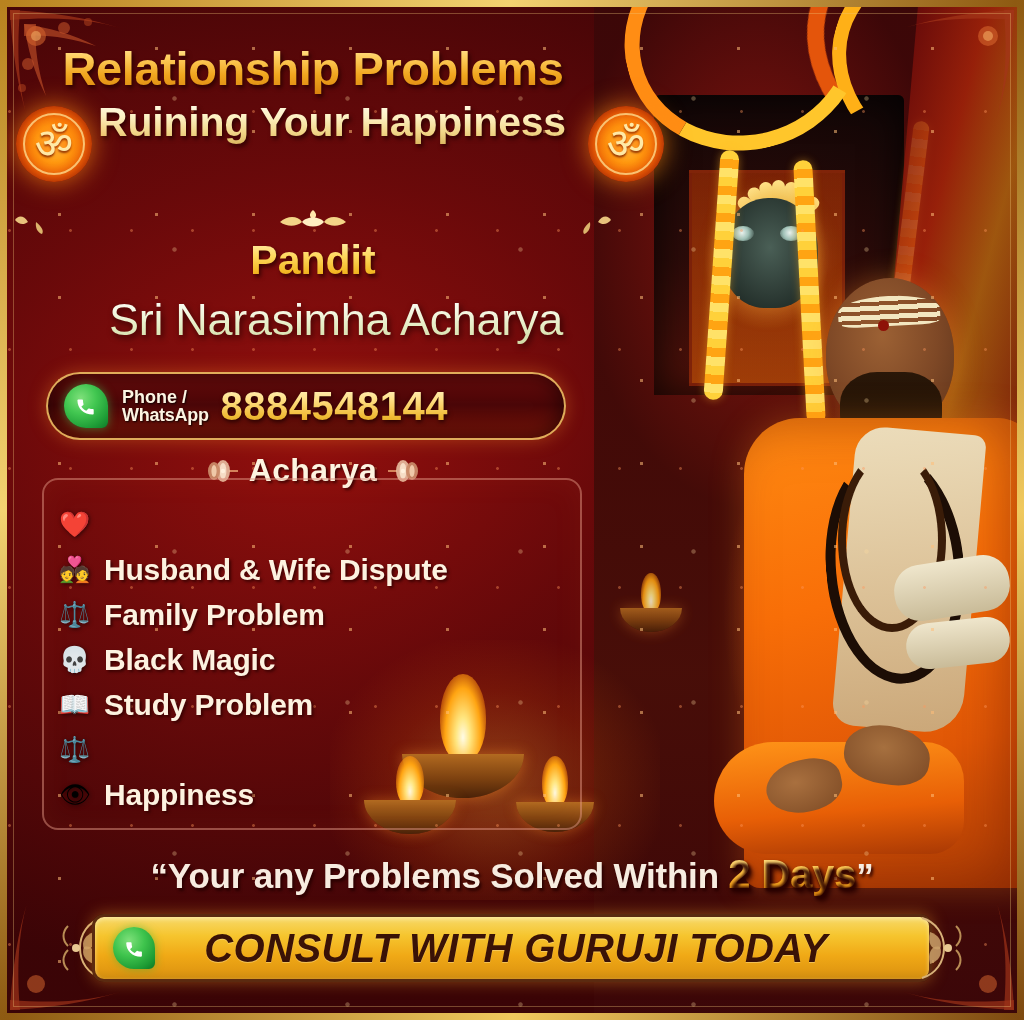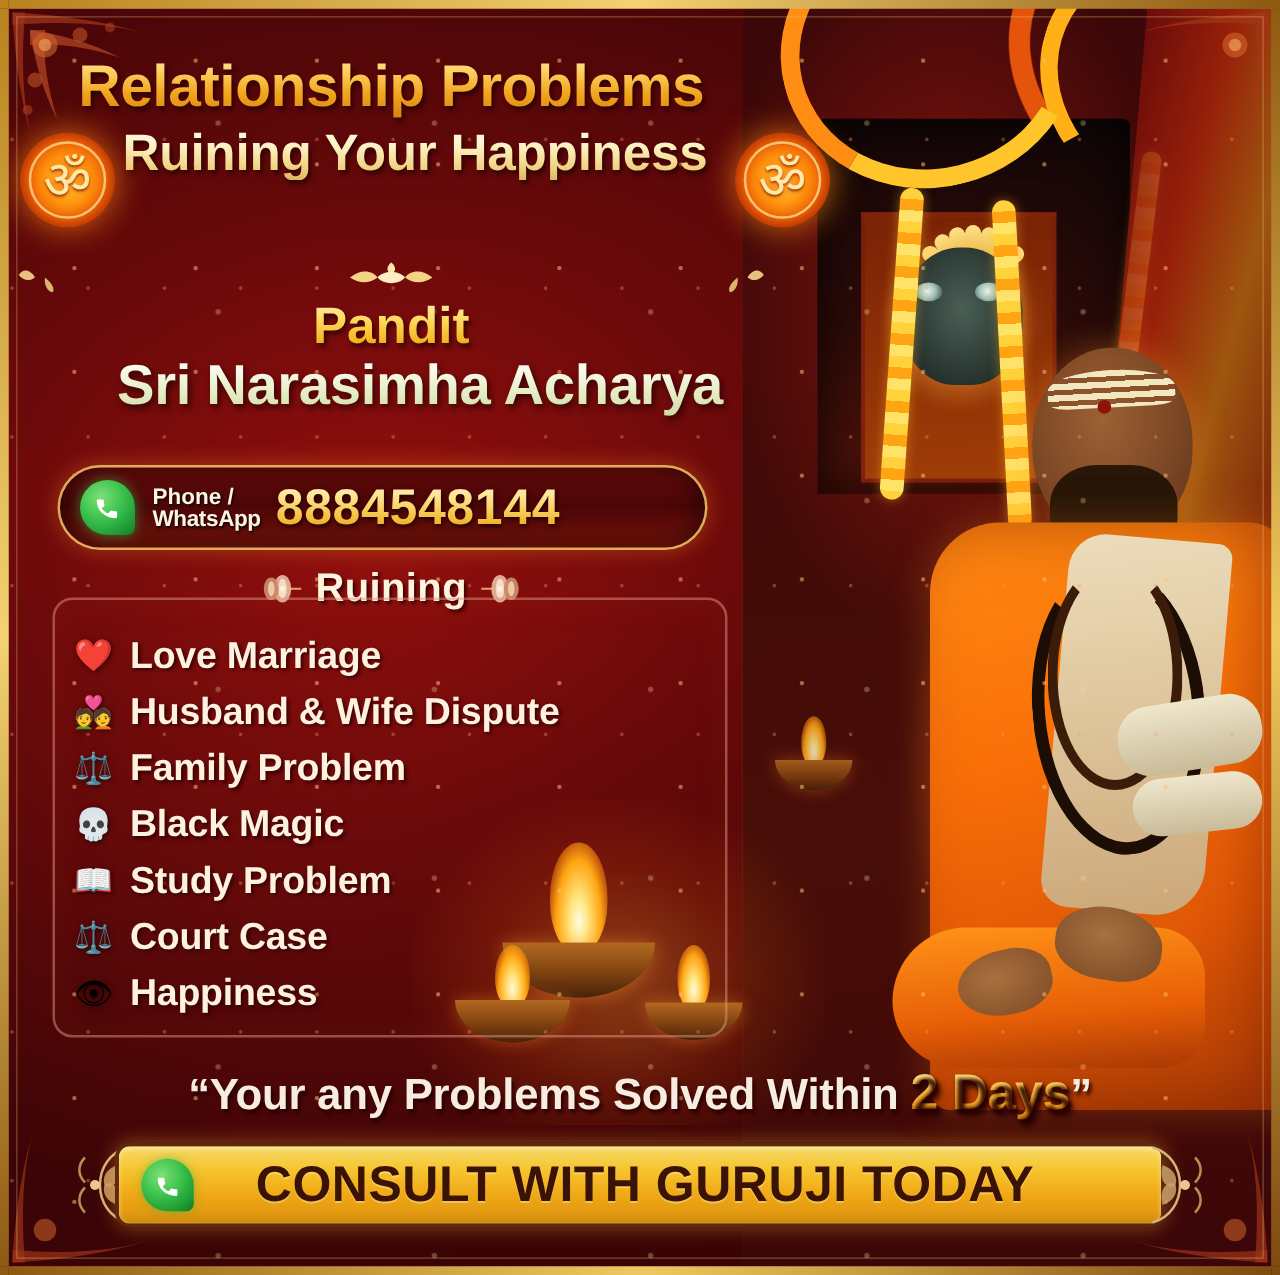--- a/index.html
+++ b/index.html
@@ -412,23 +412,23 @@
     font-weight: bold;
     background: linear-gradient(180deg, #fff0bb 0%, #ffd95e 40%, #f3b824 75%, #d9980f 100%);
     -webkit-background-clip: text;
     background-clip: text;
     color: transparent;
     -webkit-text-fill-color: transparent;
     filter: drop-shadow(2px 3px 2px rgba(40,0,0,0.8));
     line-height: 1.1;
   }
   .pandit-name {
-    margin-top: 0;
+    margin-top: 12px;
     font-size: 45px;
-    font-weight: bold;
+    font-weight: normal;
     letter-spacing: -0.3px;
     background: linear-gradient(180deg, #ffffff 0%, #f4f7e2 34%, #e4ecc2 64%, #cfd9a4 100%);
     -webkit-background-clip: text;
     background-clip: text;
     color: transparent;
     -webkit-text-fill-color: transparent;
     filter: drop-shadow(2px 3px 3px rgba(40,0,0,0.85));
     line-height: 1.1;
     padding-left: 46px;
   }
@@ -559,21 +559,21 @@
     background-clip: text;
     color: transparent;
     -webkit-text-fill-color: transparent;
     filter: drop-shadow(2px 3px 2px rgba(40,0,0,0.9));
   }
 
   
   .cta-wrap {
     position: absolute;
     left: 58px; top: 912px;
-    width: 908px; height: 72px;
+    width: 908px; height: 72px; font-style: italic;
   }
   .cta-orn {
     position: absolute;
     top: 0;
     width: 46px; height: 72px;
   }
   .cta-orn.l { left: 0; }
   .cta-orn.r { right: 0; transform: scaleX(-1); }
   .cta-button {
     position: absolute;
@@ -733,57 +733,55 @@
 
     <div class="services-title">
       <svg class="orn-flower" viewBox="0 0 34 30">
         <path d="M33 15 H24" stroke="#e8a070" stroke-width="1.6"></path>
         <ellipse cx="18" cy="15" rx="7" ry="11" fill="#e8bda0" opacity="0.9"></ellipse>
         <ellipse cx="18" cy="15" rx="3.4" ry="8" fill="#f6ddc6"></ellipse>
         <ellipse cx="9" cy="15" rx="6" ry="9" fill="#c98a68" opacity="0.95"></ellipse>
         <ellipse cx="9" cy="15" rx="2.6" ry="6" fill="#efc8a8"></ellipse>
         <circle cx="18" cy="15" r="2.2" fill="#fff0dd"></circle>
       </svg>
-      <span class="txt">Ruining</span>
+      <span class="txt">Acharya</span>
       <svg class="orn-flower" viewBox="0 0 34 30" style="transform:scaleX(-1)">
         <path d="M33 15 H24" stroke="#e8a070" stroke-width="1.6"></path>
         <ellipse cx="18" cy="15" rx="7" ry="11" fill="#e8bda0" opacity="0.9"></ellipse>
         <ellipse cx="18" cy="15" rx="3.4" ry="8" fill="#f6ddc6"></ellipse>
         <ellipse cx="9" cy="15" rx="6" ry="9" fill="#c98a68" opacity="0.95"></ellipse>
         <ellipse cx="9" cy="15" rx="2.6" ry="6" fill="#efc8a8"></ellipse>
         <circle cx="18" cy="15" r="2.2" fill="#fff0dd"></circle>
       </svg>
     </div>
 
     <div class="services-box"></div>
 
     <div class="services-list">
       <div class="svc-row">
         <span class="svc-icon">❤️</span>
-        <span class="svc-label">Love Marriage</span>
       </div>
       <div class="svc-row">
         <span class="svc-icon">💑</span>
         <span class="svc-label">Husband &amp; Wife Dispute</span>
       </div>
       <div class="svc-row">
         <span class="svc-icon">⚖️</span>
         <span class="svc-label">Family Problem</span>
       </div>
       <div class="svc-row">
         <span class="svc-icon">💀</span>
         <span class="svc-label">Black Magic</span>
       </div>
       <div class="svc-row">
         <span class="svc-icon">📖</span>
         <span class="svc-label">Study Problem</span>
       </div>
       <div class="svc-row">
         <span class="svc-icon">⚖️</span>
-        <span class="svc-label">Court Case</span>
       </div>
       <div class="svc-row">
         <span class="svc-icon">👁</span>
         <span class="svc-label">Happiness</span>
       </div>
     </div>
 
   </div>
 
   <div class="tagline">

